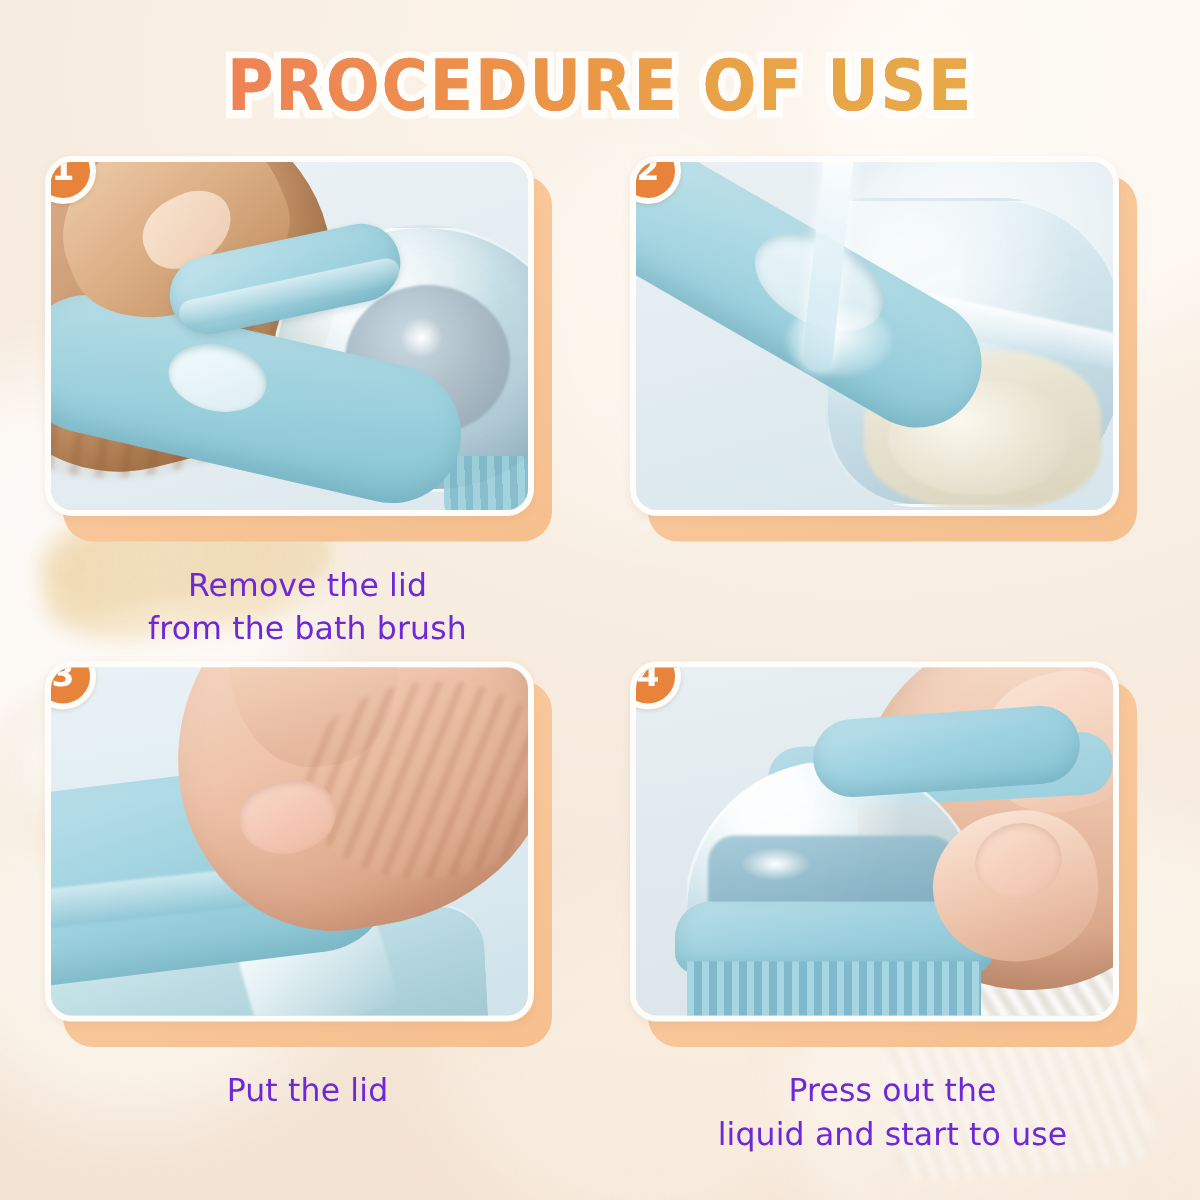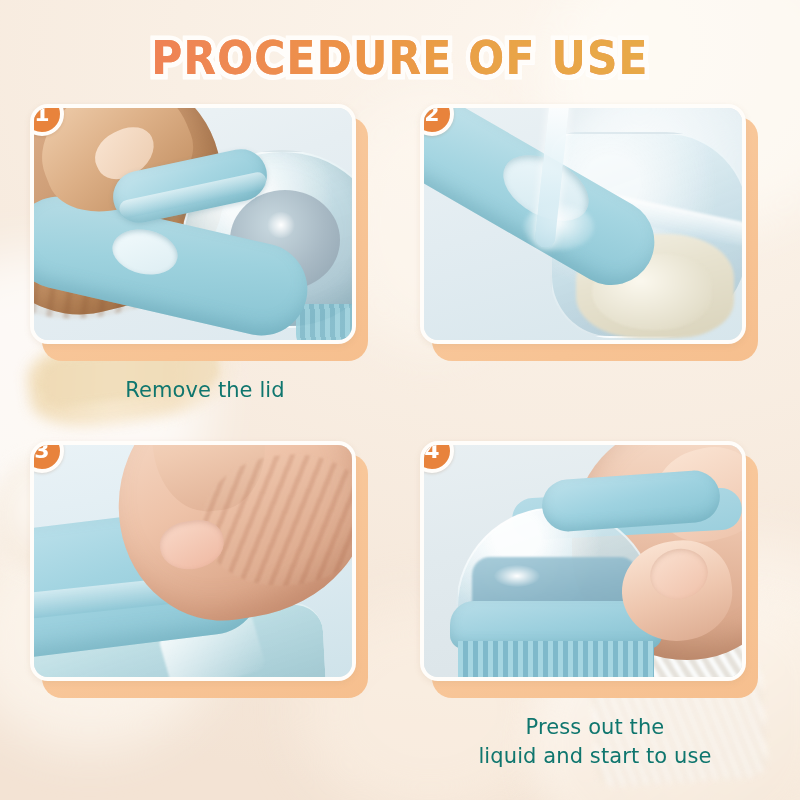--- a/index.html
+++ b/index.html
@@ -161,21 +161,21 @@
     line-height:1;
     z-index:6;
     box-shadow:0 1px 3px rgba(150,100,60,.2);
   }
 
   
   .caption{
     width:350px;
     margin-top:24px;
     text-align:center;
-    color:#0f766e;
+    color:#6d28d9;
     font-family:"DejaVu Sans", sans-serif;
     font-size:21px;
     line-height:1.38;
     letter-spacing:.1px;
   }
   .caption .l2{ display:block; }
 
   
   .ph{ position:absolute; }
 
@@ -482,20 +482,21 @@
             <div class="ph p1-thumb"></div>
             <div class="ph p1-nail"></div>
             <div class="ph p1-lid"></div>
             <div class="ph p1-lidlip"></div>
           </div>
           <div class="badge">1</div>
         </div>
       </div>
       <div class="caption">
         <span class="l1">Remove the lid</span>
+        <span class="l2">from the bath brush</span>
       </div>
     </div>
 
     <div class="step step-2">
       <div class="frame">
         <div class="photo">
           <div class="photo-inner">
             <div class="ph p2-bg"></div>
             <div class="ph p2-blur"></div>
             <div class="ph p2-tank"></div>
@@ -523,20 +524,21 @@
             <div class="ph p3-lidedge"></div>
             <div class="ph p3-finger"></div>
             <div class="ph p3-fingertip"></div>
             <div class="ph p3-wrinkles"></div>
             <div class="ph p3-nail"></div>
           </div>
           <div class="badge">3</div>
         </div>
       </div>
       <div class="caption">
+        <span class="l1">Put the lid</span>
       </div>
     </div>
 
     <div class="step step-4">
       <div class="frame">
         <div class="photo">
           <div class="photo-inner">
             <div class="ph p4-bg"></div>
             <div class="ph p4-sleeve"></div>
             <div class="ph p4-hand"></div>

